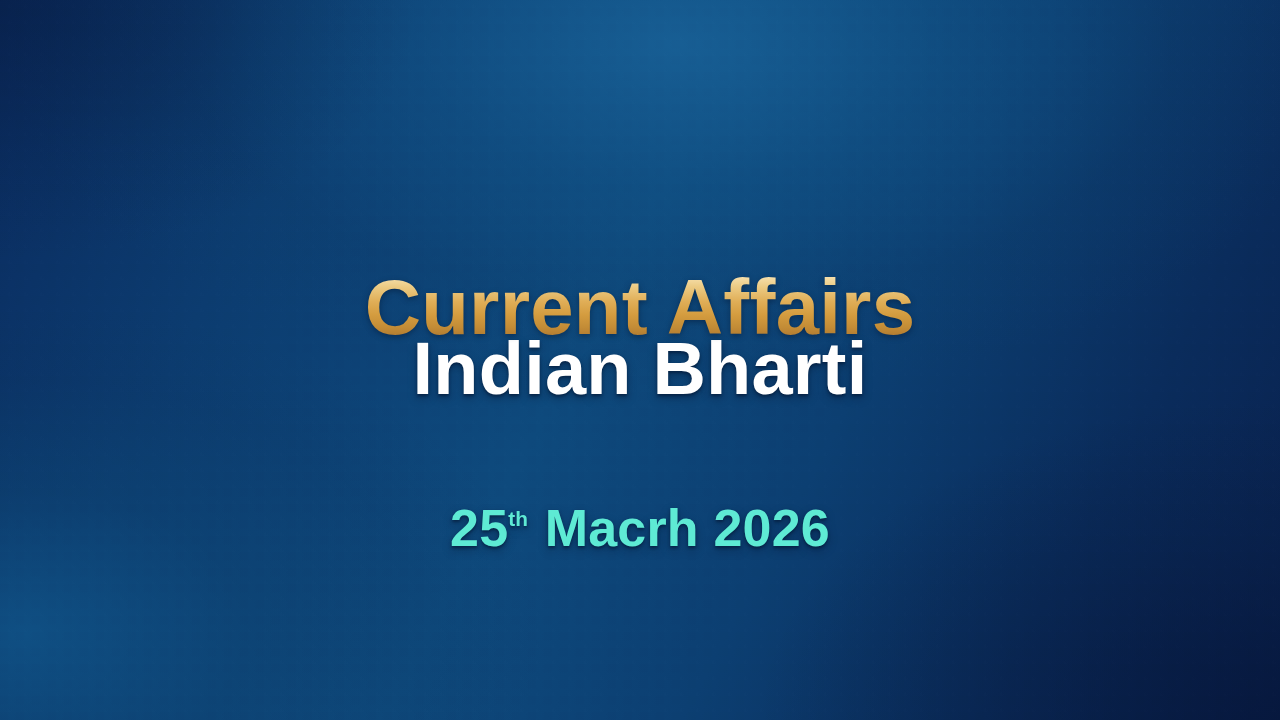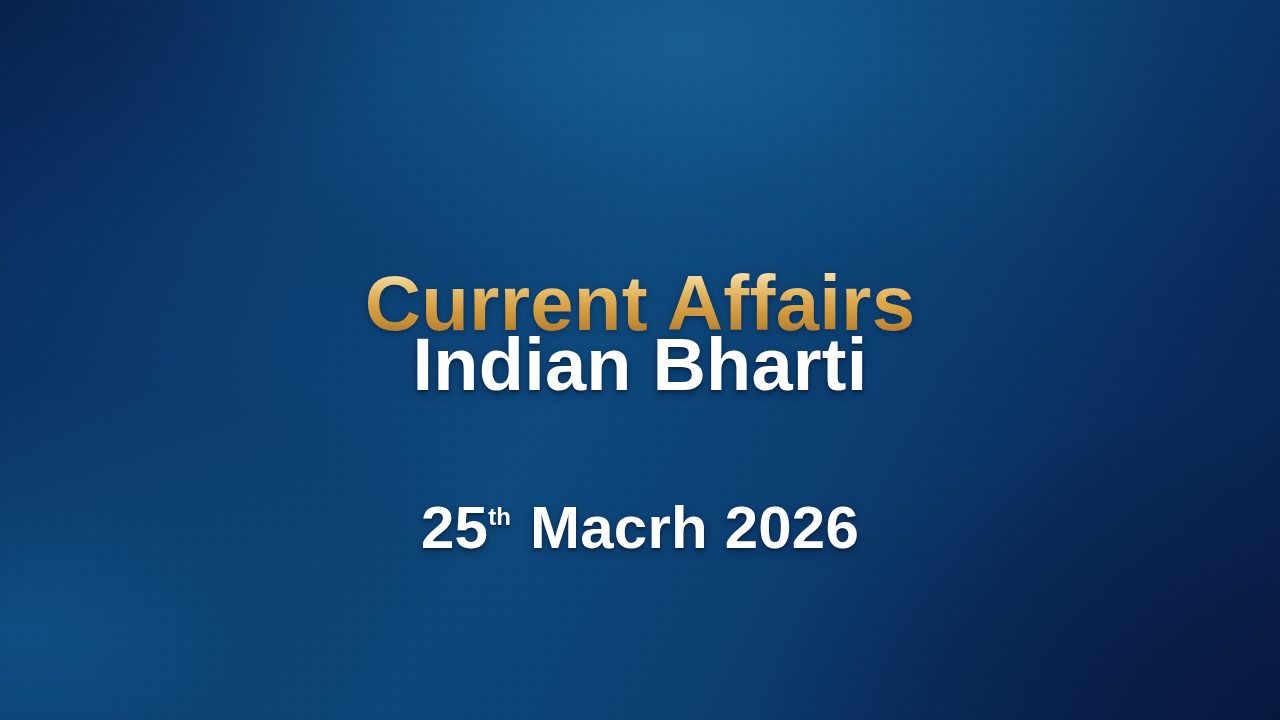--- a/index.html
+++ b/index.html
@@ -137,22 +137,22 @@
         #9a6529 100%);
     -webkit-background-clip: text;
     background-clip: text;
     -webkit-text-fill-color: transparent;
     color: transparent;
     filter: drop-shadow(0 2px 3px rgba(3, 18, 44, 0.45));
   }
 
   
   .date-line {
-    font-size: 60px;
-    color: #ffffff;
+    font-size: 52px;
+    color: #5eead4;
     margin-top: 96px;
     text-shadow:
       0 2px 3px rgba(3, 18, 44, 0.55),
       0 4px 10px rgba(3, 18, 44, 0.35);
   }
 
   .date-day,
   .date-rest {
     display: inline;
   }

